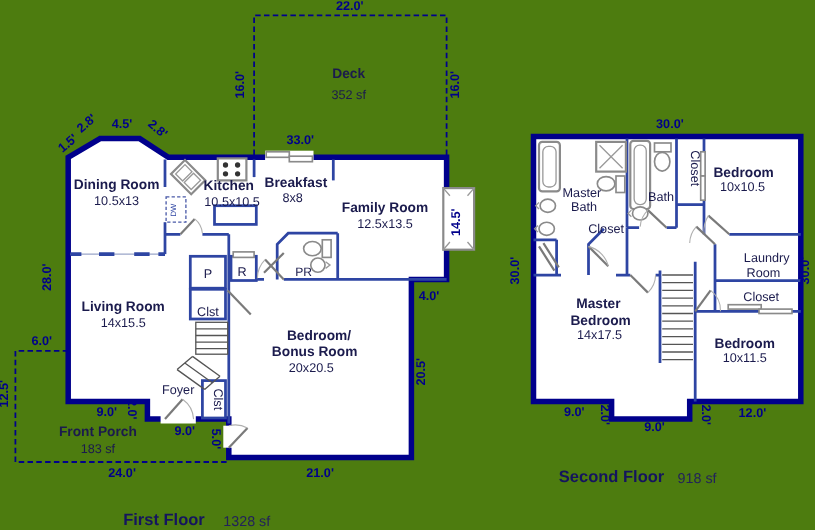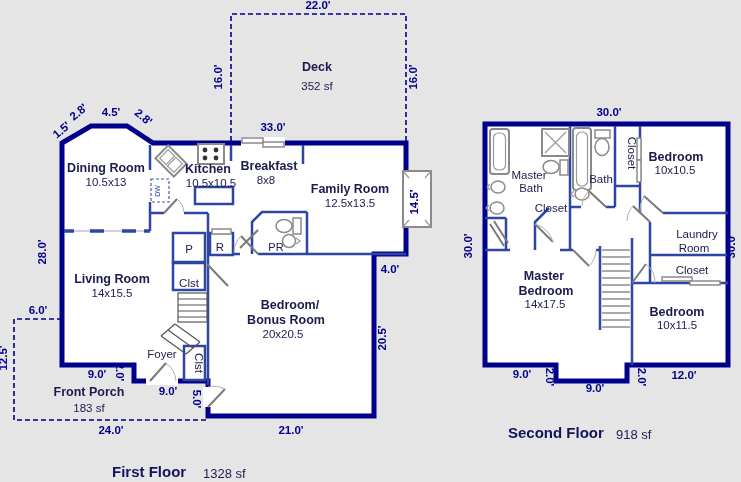--- a/index.html
+++ b/index.html
@@ -1,16 +1,16 @@
 <!DOCTYPE html>
 <html><head>
 <meta charset="utf-8">
 <style>
   html,body{margin:0;padding:0;background:#ffffff;}
-  .canvas{width:741px;height:482px;position:relative;background:#e5e5e5;overflow:hidden;}
+  .canvas{width:741px;height:482px;position:relative;background:#4d7c0f;overflow:hidden;}
   svg text{font-family:"Liberation Sans","DejaVu Sans",sans-serif;}
   .ext{fill:#ffffff;stroke:#00008b;stroke-width:5;stroke-linejoin:miter;}
   .int{fill:none;stroke:#2e45a3;stroke-width:2.5;}
   .intf{fill:#ffffff;stroke:#2e45a3;stroke-width:2.5;}
   .int3{fill:none;stroke:#2e45a3;stroke-width:3.5;}
   .thin{stroke:#9aa5c8;stroke-width:1;fill:none;}
   .dash{fill:none;stroke:#00008b;stroke-width:1.6;stroke-dasharray:5 3;}
   .dashbox{fill:#ffffff;stroke:#4a5aa8;stroke-width:1.2;stroke-dasharray:3 2;}
   .fixture{fill:#ffffff;stroke:#8a8a8a;stroke-width:2;}
   .fixthin{fill:none;stroke:#9a9a9a;stroke-width:1.2;}

